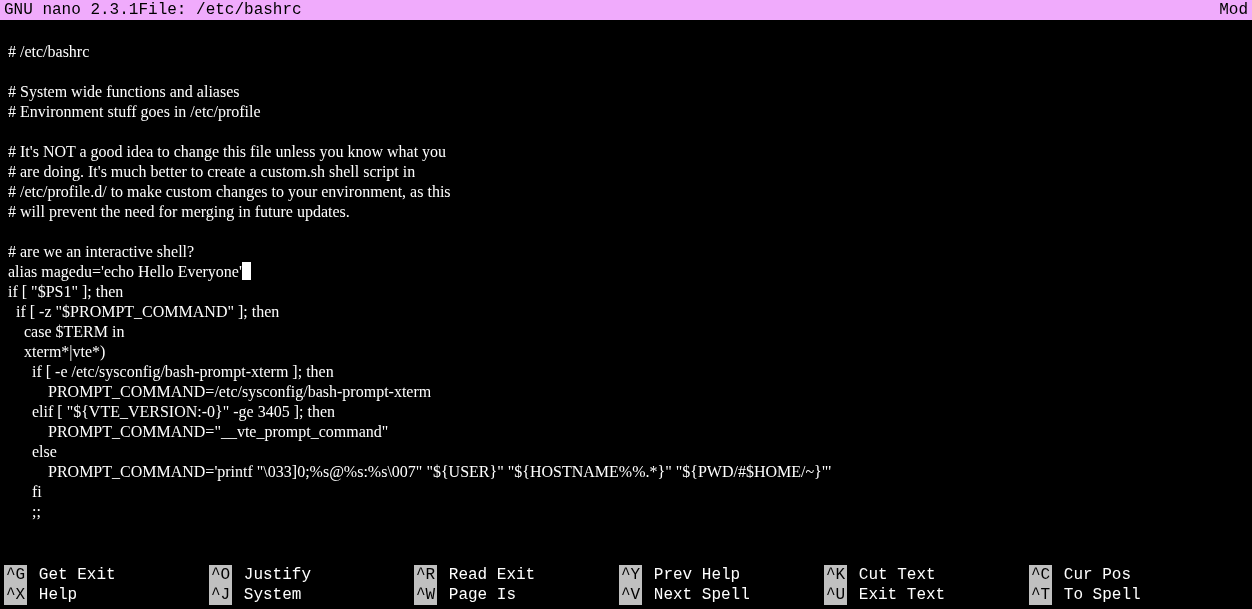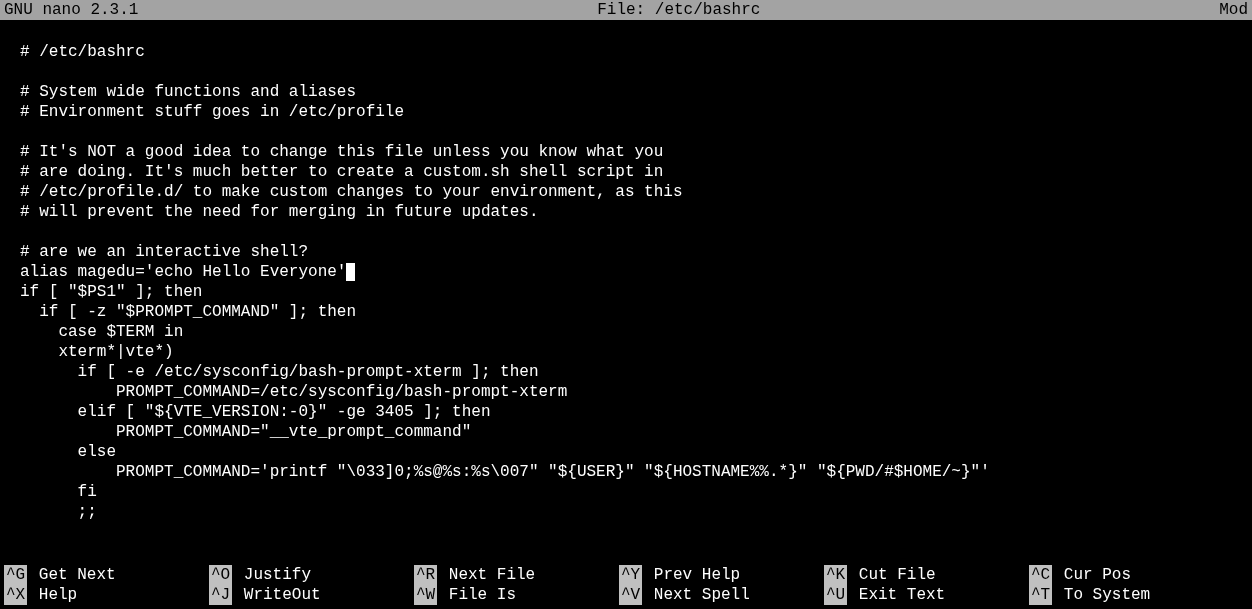--- a/index.html
+++ b/index.html
@@ -12,42 +12,42 @@
       color: #fff;
       font-family: "Courier New", monospace;
       font-size: 16px;
       line-height: 1.25;
       width: 1252px;
       height: 609px;
       overflow: hidden;
       position: relative;
     }
     .header {
-      background: #a3a3a3;
+      background: #f0abfc;
       color: #000;
       height: 20px;
       display: flex;
       align-items: center;
       padding: 0 4px;
       font-weight: normal;
     }
     .header-left {
       flex: 0 0 auto;
     }
     .header-center {
       flex: 1;
-      text-align: center;
     }
     .header-right {
       flex: 0 0 auto;
     }
     .editor-content {
-      padding: 2px 20px;
+      padding: 2px 8px;
       white-space: pre;
       position: relative;
+      font-family: Liberation Serif, serif;
     }
     .content-line {
       white-space: pre;
       min-height: 20px;
     }
     .cursor {
       background: #fff;
       display: inline-block;
       width: 9px;
       height: 18px;
@@ -86,28 +86,28 @@
 <div class="header">
   <div class="header-left">  GNU nano 2.3.1</div>
   <div class="header-center">File: /etc/bashrc</div>
   <div class="header-right">Mod</div>
 </div>
 
 <div class="editor-content" id="editor-area"><div class="content-line"> </div><div class="content-line"># /etc/bashrc</div><div class="content-line"> </div><div class="content-line"># System wide functions and aliases</div><div class="content-line"># Environment stuff goes in /etc/profile</div><div class="content-line"> </div><div class="content-line"># It's NOT a good idea to change this file unless you know what you</div><div class="content-line"># are doing. It's much better to create a custom.sh shell script in</div><div class="content-line"># /etc/profile.d/ to make custom changes to your environment, as this</div><div class="content-line"># will prevent the need for merging in future updates.</div><div class="content-line"> </div><div class="content-line"># are we an interactive shell?</div><div class="content-line">alias magedu='echo Hello Everyone'<span class="cursor"></span></div><div class="content-line">if [ "$PS1" ]; then</div><div class="content-line">  if [ -z "$PROMPT_COMMAND" ]; then</div><div class="content-line">    case $TERM in</div><div class="content-line">    xterm*|vte*)</div><div class="content-line">      if [ -e /etc/sysconfig/bash-prompt-xterm ]; then</div><div class="content-line">          PROMPT_COMMAND=/etc/sysconfig/bash-prompt-xterm</div><div class="content-line">      elif [ "${VTE_VERSION:-0}" -ge 3405 ]; then</div><div class="content-line">          PROMPT_COMMAND="__vte_prompt_command"</div><div class="content-line">      else</div><div class="content-line">          PROMPT_COMMAND='printf "\033]0;%s@%s:%s\007" "${USER}" "${HOSTNAME%%.*}" "${PWD/#$HOME/~}"'</div><div class="content-line">      fi</div><div class="content-line">      ;;</div></div>
 
 <div class="bottom-bar">
   <div class="shortcut-row" id="row1">
-      <div class="shortcut-item"><span class="shortcut-key">^G</span><span class="shortcut-label"> Get Next</span></div>
+      <div class="shortcut-item"><span class="shortcut-key">^G</span><span class="shortcut-label"> Get Exit</span></div>
       <div class="shortcut-item"><span class="shortcut-key">^O</span><span class="shortcut-label"> Justify</span></div>
-      <div class="shortcut-item"><span class="shortcut-key">^R</span><span class="shortcut-label"> Next File</span></div>
+      <div class="shortcut-item"><span class="shortcut-key">^R</span><span class="shortcut-label"> Read Exit</span></div>
       <div class="shortcut-item"><span class="shortcut-key">^Y</span><span class="shortcut-label"> Prev Help</span></div>
-      <div class="shortcut-item"><span class="shortcut-key">^K</span><span class="shortcut-label"> Cut File</span></div>
+      <div class="shortcut-item"><span class="shortcut-key">^K</span><span class="shortcut-label"> Cut Text</span></div>
       <div class="shortcut-item"><span class="shortcut-key">^C</span><span class="shortcut-label"> Cur Pos</span></div>
     </div>
   <div class="shortcut-row" id="row2">
       <div class="shortcut-item"><span class="shortcut-key">^X</span><span class="shortcut-label"> Help</span></div>
-      <div class="shortcut-item"><span class="shortcut-key">^J</span><span class="shortcut-label"> WriteOut</span></div>
-      <div class="shortcut-item"><span class="shortcut-key">^W</span><span class="shortcut-label"> File Is</span></div>
+      <div class="shortcut-item"><span class="shortcut-key">^J</span><span class="shortcut-label"> System</span></div>
+      <div class="shortcut-item"><span class="shortcut-key">^W</span><span class="shortcut-label"> Page Is</span></div>
       <div class="shortcut-item"><span class="shortcut-key">^V</span><span class="shortcut-label"> Next Spell</span></div>
       <div class="shortcut-item"><span class="shortcut-key">^U</span><span class="shortcut-label"> Exit Text</span></div>
-      <div class="shortcut-item"><span class="shortcut-key">^T</span><span class="shortcut-label"> To System</span></div>
+      <div class="shortcut-item"><span class="shortcut-key">^T</span><span class="shortcut-label"> To Spell</span></div>
     </div>
 </div>
 
 </body></html>

